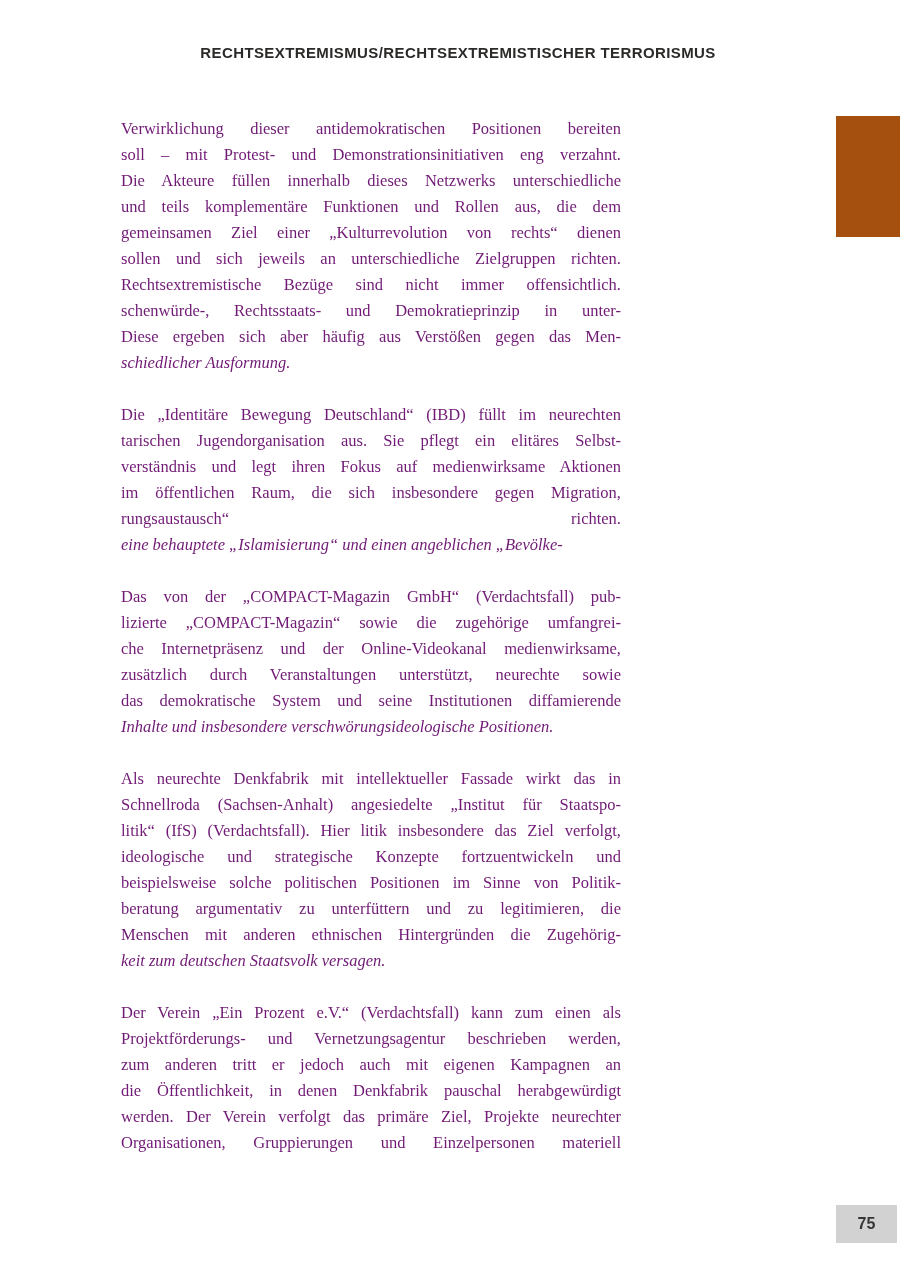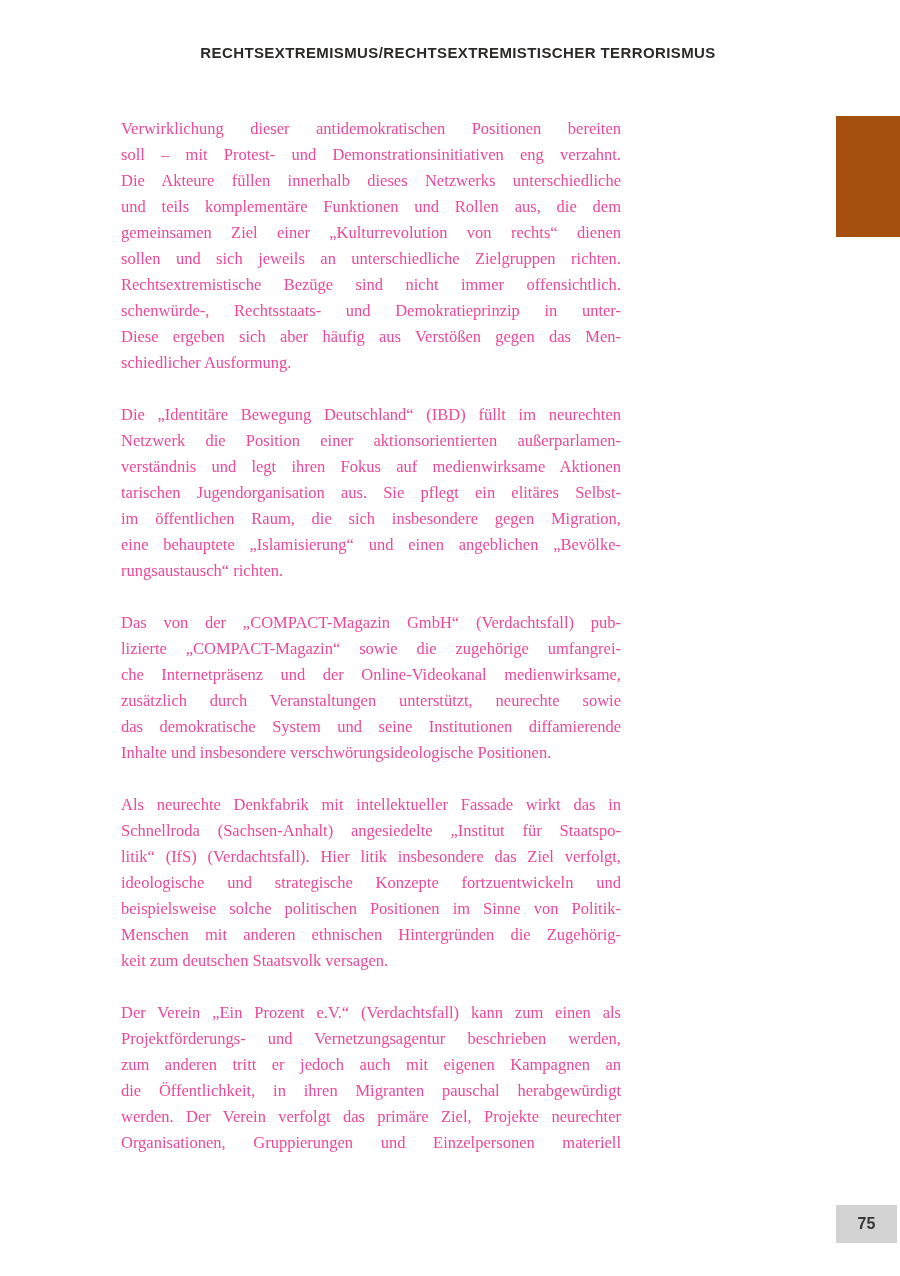--- a/index.html
+++ b/index.html
@@ -46,20 +46,21 @@
   .paragraph { margin: 0 0 26px 0; }
 
   .line {
     text-align: justify;
     text-align-last: justify;
   }
   
   .paragraph:not(.continues) .line:last-child {
     text-align: right;
     text-align-last: left;
+    font-style: italic;
   }
 
   .pagenum {
     position: absolute;
     left: 836px;
     top: 1205px;
     width: 61px;
     height: 38px;
     display: flex;
     align-items: center;
@@ -71,64 +72,64 @@
 </style>
 </head>
 <body>
 
 <div class="page">
 
   <div class="running-header" style="color: rgb(43, 42, 40); padding-left: 8px;">RECHTSEXTREMISMUS/RECHTSEXTREMISTISCHER TERRORISMUS</div>
 
   <div class="chapter-tab" style="background: rgb(165, 80, 15);"></div>
 
-  <main class="textcol" style="color: #ec4899;">
+  <main class="textcol" style="color: #701a75;">
       <div class="paragraph">
         <div class="line">Verwirklichung dieser antidemokratischen Positionen bereiten</div>
         <div class="line">soll – mit Protest- und Demonstrationsinitiativen eng verzahnt.</div>
         <div class="line">Die Akteure füllen innerhalb dieses Netzwerks unterschiedliche</div>
         <div class="line">und teils komplementäre Funktionen und Rollen aus, die dem</div>
         <div class="line">gemeinsamen Ziel einer „Kulturrevolution von rechts“ dienen</div>
         <div class="line">sollen und sich jeweils an unterschiedliche Zielgruppen richten.</div>
         <div class="line">Rechtsextremistische Bezüge sind nicht immer offensichtlich.</div>
         <div class="line">schenwürde-, Rechtsstaats- und Demokratieprinzip in unter-</div>
         <div class="line">Diese ergeben sich aber häufig aus Verstößen gegen das Men-</div>
         <div class="line">schiedlicher Ausformung.</div>
       </div>
       <div class="paragraph">
         <div class="line">Die „Identitäre Bewegung Deutschland“ (IBD) füllt im neurechten</div>
-        <div class="line">Netzwerk die Position einer aktionsorientierten außerparlamen-</div>
+        <div class="line">tarischen Jugendorganisation aus. Sie pflegt ein elitäres Selbst-</div>
         <div class="line">verständnis und legt ihren Fokus auf medienwirksame Aktionen</div>
-        <div class="line">tarischen Jugendorganisation aus. Sie pflegt ein elitäres Selbst-</div>
         <div class="line">im öffentlichen Raum, die sich insbesondere gegen Migration,</div>
+        <div class="line">rungsaustausch“ richten.</div>
         <div class="line">eine behauptete „Islamisierung“ und einen angeblichen „Bevölke-</div>
-        <div class="line">rungsaustausch“ richten.</div>
       </div>
       <div class="paragraph">
         <div class="line">Das von der „COMPACT-Magazin GmbH“ (Verdachtsfall) pub-</div>
         <div class="line">lizierte „COMPACT-Magazin“ sowie die zugehörige umfangrei-</div>
         <div class="line">che Internetpräsenz und der Online-Videokanal medienwirksame,</div>
         <div class="line">zusätzlich durch Veranstaltungen unterstützt, neurechte sowie</div>
         <div class="line">das demokratische System und seine Institutionen diffamierende</div>
         <div class="line">Inhalte und insbesondere verschwörungsideologische Positionen.</div>
       </div>
       <div class="paragraph">
         <div class="line">Als neurechte Denkfabrik mit intellektueller Fassade wirkt das in</div>
         <div class="line">Schnellroda (Sachsen-Anhalt) angesiedelte „Institut für Staatspo-</div>
         <div class="line">litik“ (IfS) (Verdachtsfall). Hier litik insbesondere das Ziel verfolgt,</div>
         <div class="line">ideologische und strategische Konzepte fortzuentwickeln und</div>
         <div class="line">beispielsweise solche politischen Positionen im Sinne von Politik-</div>
+        <div class="line">beratung argumentativ zu unterfüttern und zu legitimieren, die</div>
         <div class="line">Menschen mit anderen ethnischen Hintergründen die Zugehörig-</div>
         <div class="line">keit zum deutschen Staatsvolk versagen.</div>
       </div>
       <div class="paragraph continues">
         <div class="line">Der Verein „Ein Prozent e.V.“ (Verdachtsfall) kann zum einen als</div>
         <div class="line">Projektförderungs- und Vernetzungsagentur beschrieben werden,</div>
         <div class="line">zum anderen tritt er jedoch auch mit eigenen Kampagnen an</div>
-        <div class="line">die Öffentlichkeit, in ihren Migranten pauschal herabgewürdigt</div>
+        <div class="line">die Öffentlichkeit, in denen Denkfabrik pauschal herabgewürdigt</div>
         <div class="line">werden. Der Verein verfolgt das primäre Ziel, Projekte neurechter</div>
         <div class="line">Organisationen, Gruppierungen und Einzelpersonen materiell</div>
       </div>
     </main>
 
   <div class="pagenum" style="background: rgb(210, 210, 210); color: rgb(54, 54, 54);">
     <span>75</span>
   </div>
 
 </div>

